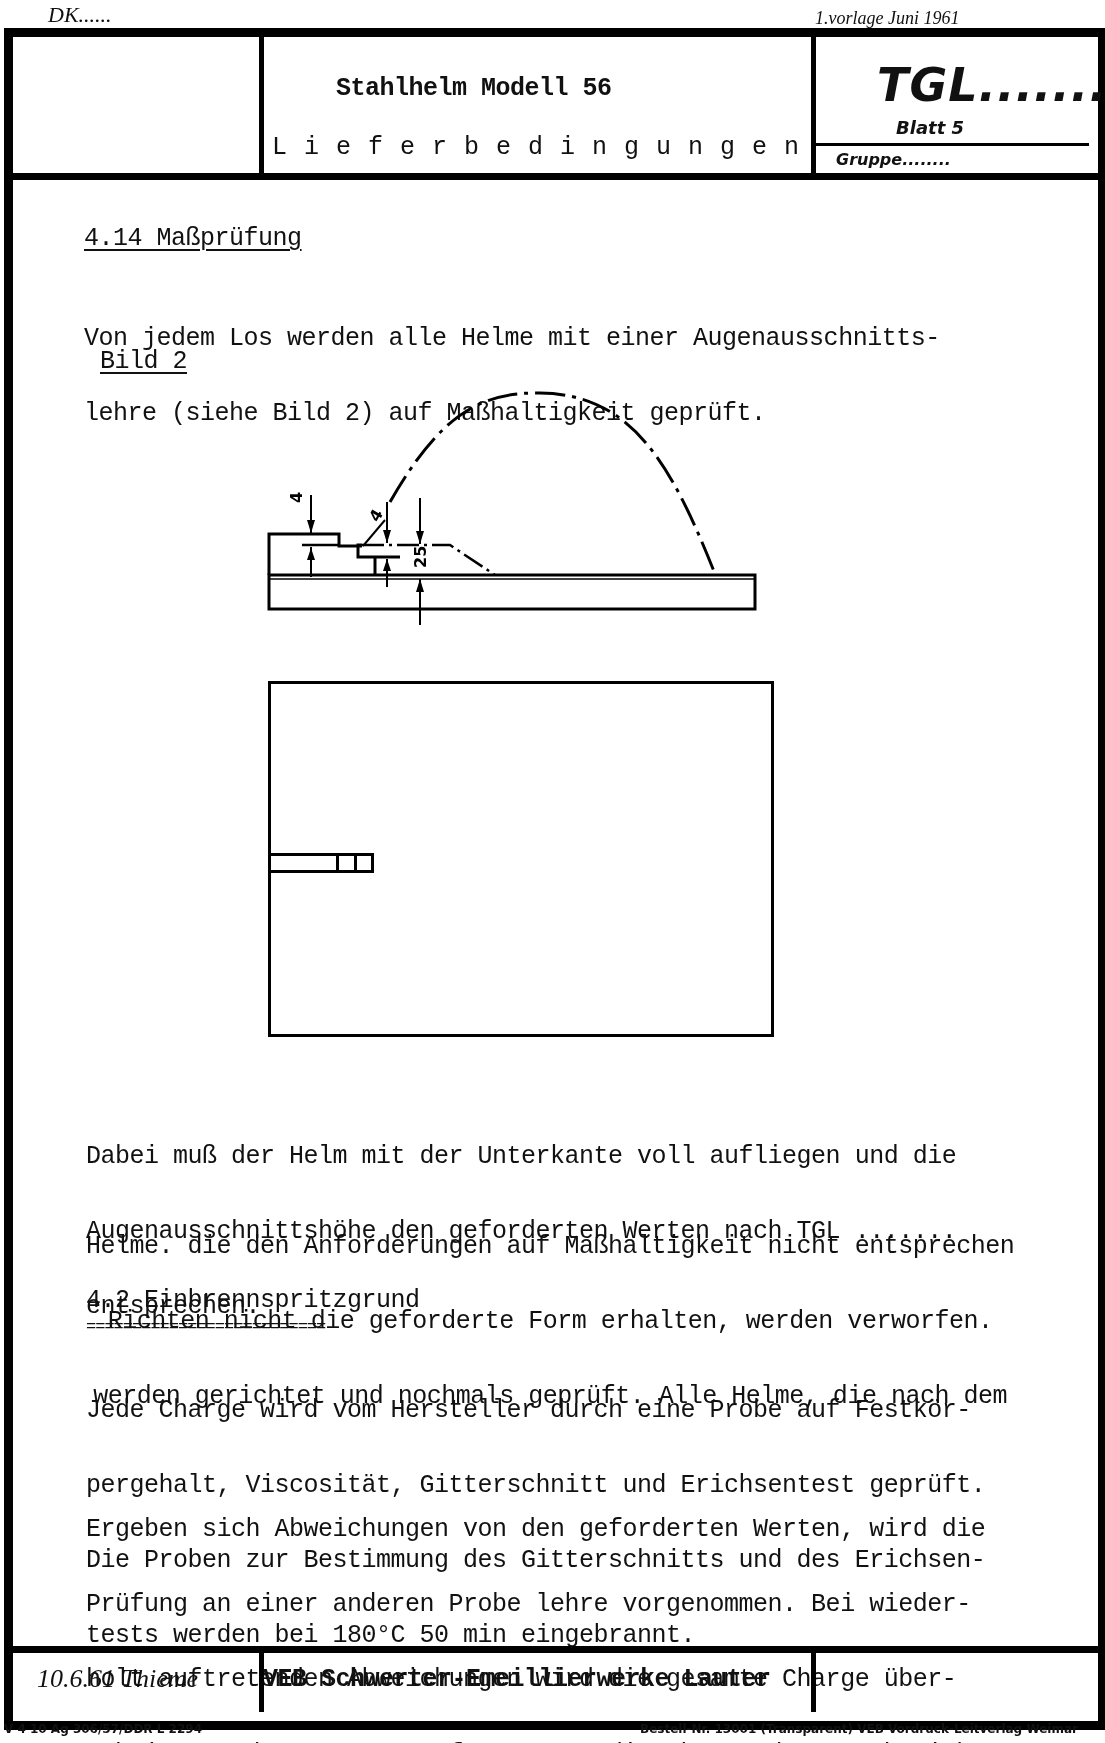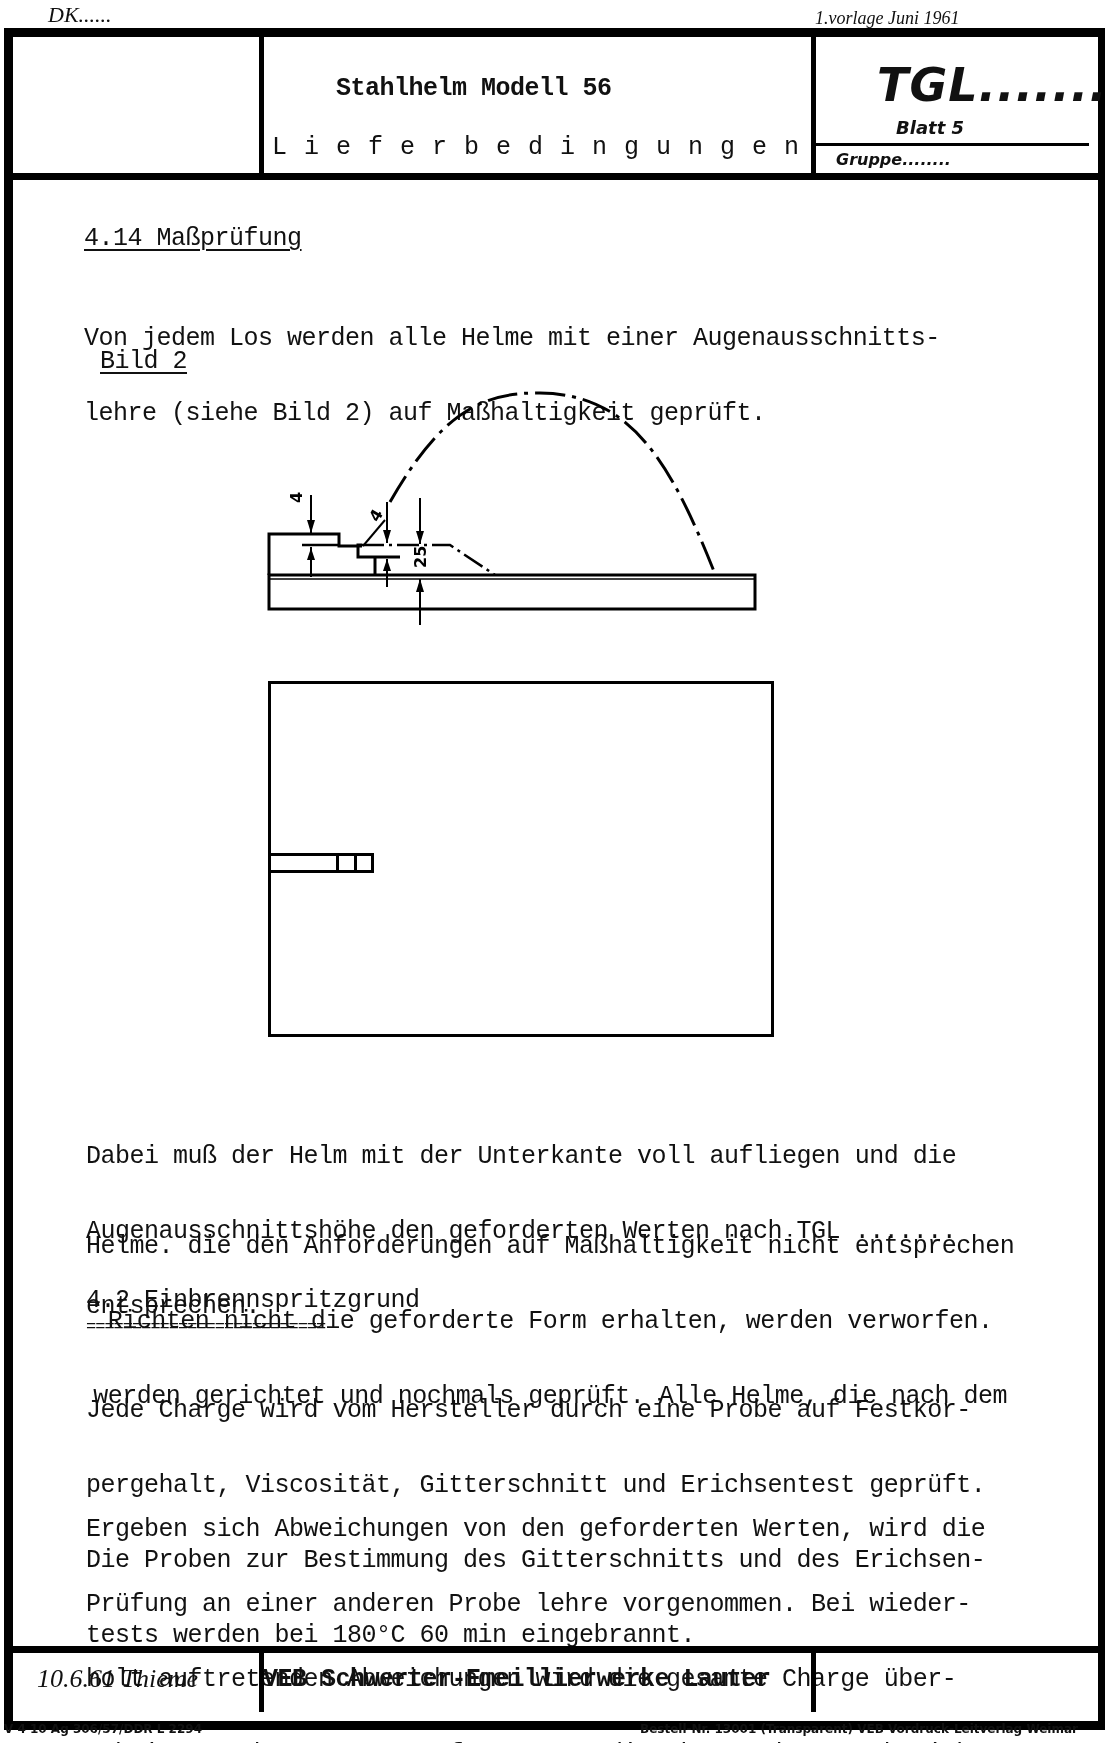--- a/index.html
+++ b/index.html
@@ -91,21 +91,21 @@
   <span class="line">Richten nicht die geforderte Form erhalten, werden verworfen.</span>
   <span class="line">werden gerichtet und nochmals geprüft. Alle Helme, die nach dem</span>
 </div>
 
 <div class="abs typ" style="left:86px;top:1288px;text-align:center;">4.2 Einbrennspritzgrund</div>
 <div class="abs typ" style="left:86px;top:1314px;font-size:17px;letter-spacing:-1px;">==========================</div>
 <div class="abs typ para" style="left:86px;top:1348px;">
   <span class="line">Jede Charge wird vom Hersteller durch eine Probe auf Festkör-</span>
   <span class="line">pergehalt, Viscosität, Gitterschnitt und Erichsentest geprüft.</span>
   <span class="line">Die Proben zur Bestimmung des Gitterschnitts und des Erichsen-</span>
-  <span class="line">tests werden bei 180°C 60 min eingebrannt.</span>
+  <span class="line">tests werden bei 180°C 50 min eingebrannt.</span>
 </div>
 <div class="abs typ para" style="left:86px;top:1467px;">
   <span class="line">Ergeben sich Abweichungen von den geforderten Werten, wird die</span>
   <span class="line">Prüfung an einer anderen Probe lehre vorgenommen. Bei wieder-</span>
   <span class="line">holt auftretenden Abweichungen wird die gesamte Charge über-</span>
   <span class="line">arbeitet und erneut geprüft. Genügt die Charge dann noch nicht</span>
   
 </div>
 
 <div class="hline" style="left:4px;top:1646px;width:1094px;height:7px;"></div>

